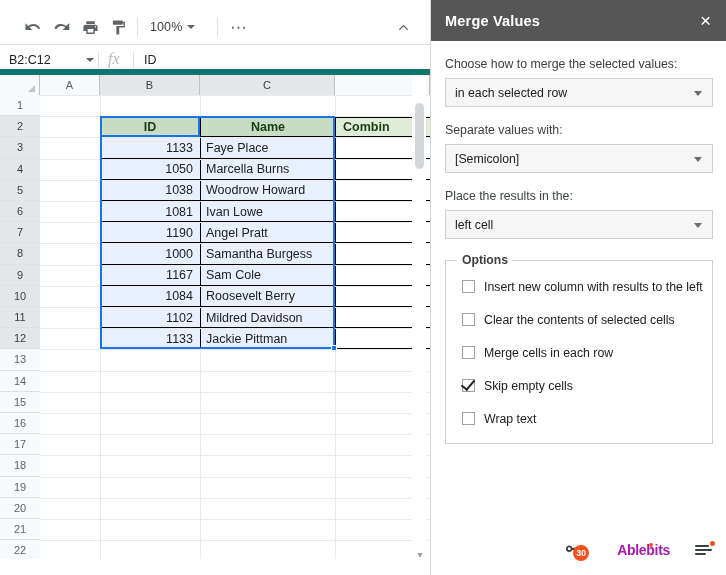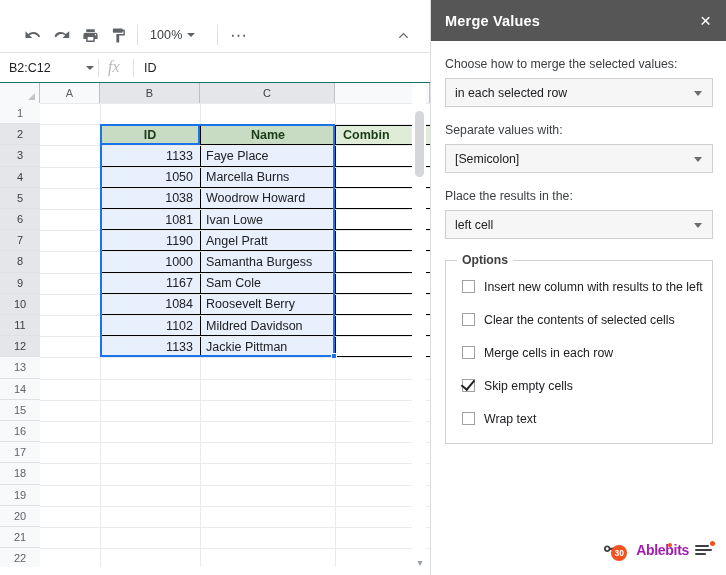--- a/index.html
+++ b/index.html
@@ -7,21 +7,21 @@
     margin: 0; padding: 0;
     width: 726px; height: 575px;
     overflow: hidden;
     font-family: "Liberation Sans", sans-serif;
     background: #ffffff;
   }
   #app { position: relative; width: 726px; height: 575px; }
 
   
   #sheet-area {
-    position: absolute; left: 0; top: 16px;
+    position: absolute; left: 0; top: 8px;
     width: 430px; height: 551px;
     background: #404040;
     overflow: hidden;
   }
 
   
   #toolbar {
     position: absolute; left: 0; top: 0;
     width: 430px; height: 37px;
     background: #ffffff;
@@ -71,21 +71,21 @@
     width: 22px; height: 22px;
     display: flex; align-items: center; justify-content: center;
     cursor: pointer;
   }
 
   
   #formula-bar {
     position: absolute; left: 0; top: 37px;
     width: 430px; height: 30px;
     background: #ffffff;
-    border-bottom: 1px solid #0f766e;
+    border-bottom: 6px solid #0f766e;
     display: flex; align-items: center; text-align: center;
   }
   #name-box {
     position: absolute; left: 0; top: 0;
     width: 96px; height: 29px;
     display: flex; align-items: center;
     padding-left: 9px;
     font-size: 12.5px; color: #202124;
     cursor: text;
   }
@@ -344,21 +344,21 @@
     width: 78px; height: 30px;
     background: #4285f4;
     border: none;
     color: #ffffff;
     font-size: 12.5px; font-weight: bold;
     font-family: "Liberation Sans", sans-serif;
     cursor: pointer;
   }
   #panel-footer {
     position: absolute; right: 13px; bottom: 14px;
-    display: flex; align-items: center; gap: 6px;
+    display: flex; align-items: center; gap: 25px;
   }
   #key-badge {
     position: relative;
     width: 30px; height: 22px;
     display: flex; align-items: center;
   }
   #key-count {
     position: absolute; left: 11px; top: 6px;
     width: 16px; height: 16px;
     border-radius: 50%;

